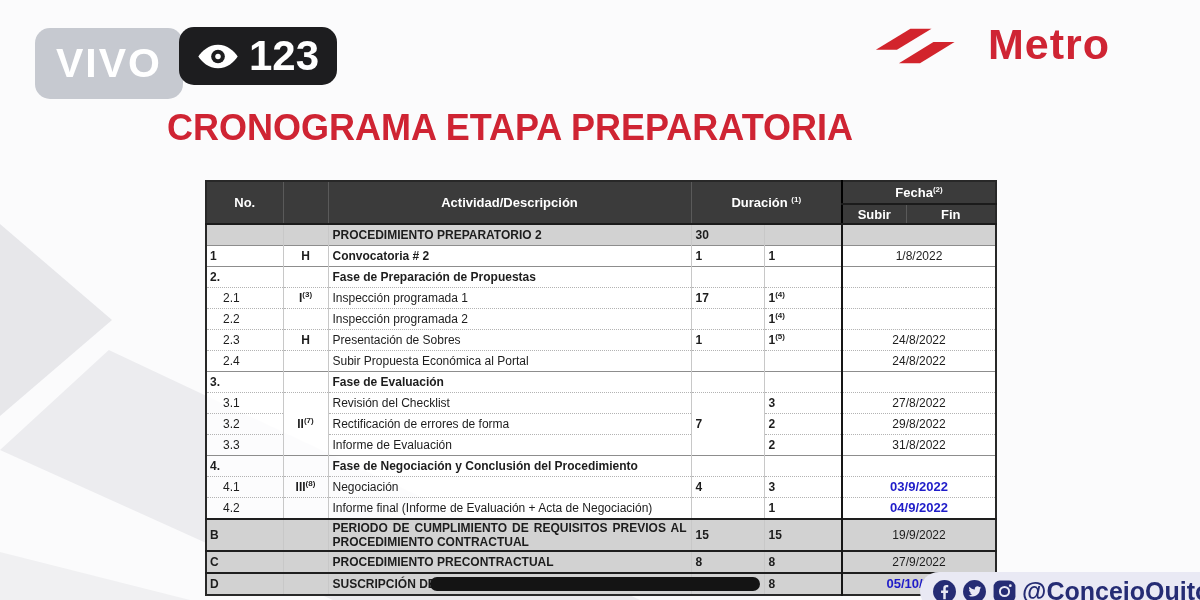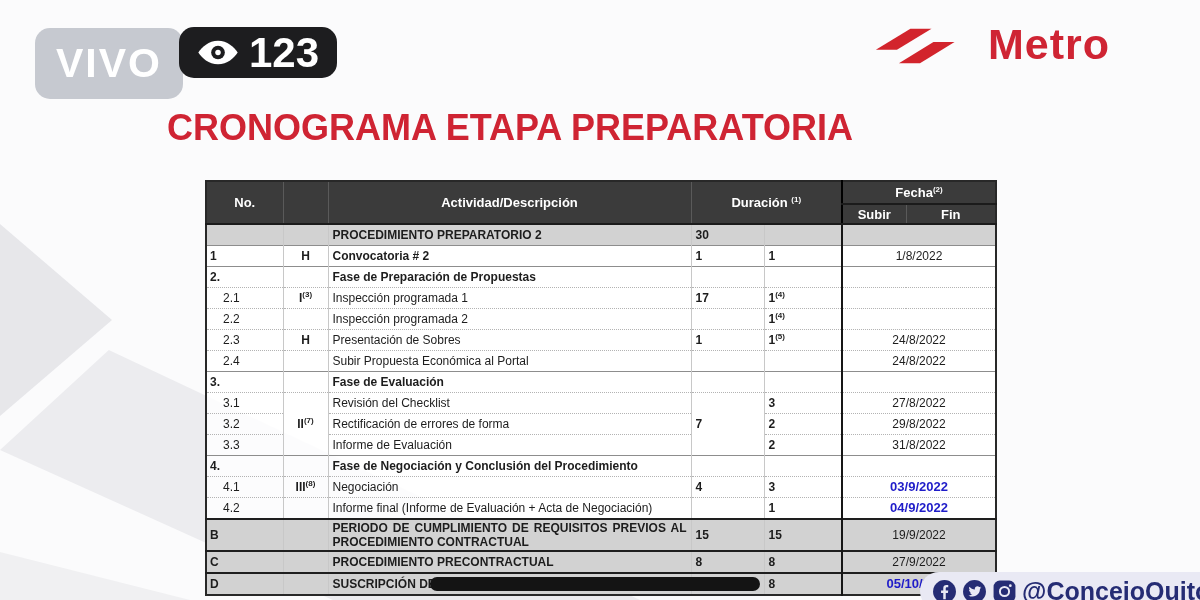--- a/index.html
+++ b/index.html
@@ -15,21 +15,21 @@
        clip-path:polygon(0 0,100% 50%,0 100%);}
   .wm2{left:0;top:350px;width:640px;height:250px;background:#ececef;
        clip-path:polygon(17% 0,100% 100%,52% 100%,0 40%);}
   .wm3{left:0;top:540px;width:190px;height:60px;background:#f0f0f2;
        clip-path:polygon(0 20%,100% 100%,0 100%);}
   
   .badge{position:absolute;display:flex;align-items:center;justify-content:center;
          border-radius:15px;font-weight:bold;color:#fff;z-index:3;}
   .badge-live{left:35px;top:28px;width:148px;height:71px;background:#c6c9d0;
               font-size:41px;letter-spacing:2px;}
-  .badge-viewers{left:179px;top:27px;width:158px;height:51px;background:#1d1d1f;
+  .badge-viewers{left:179px;top:27px;width:158px;height:58px;background:#1d1d1f;
                  font-size:42px;gap:10px;}
   
   .logo{position:absolute;left:872px;top:20px;display:flex;align-items:center;gap:20px;z-index:3;}
   .logo-text{font-size:43px;font-weight:bold;color:var(--brand-red,#cf2433);letter-spacing:1px;}
   
   .page-title{position:absolute;left:0;top:107px;width:1020px;text-align:center;
     font-size:36px;font-weight:bold;color:var(--brand-red,#cf2433);z-index:2;}
   
   .sched{position:absolute;left:205px;top:180px;width:790px;z-index:2;
          border-collapse:collapse;table-layout:fixed;

